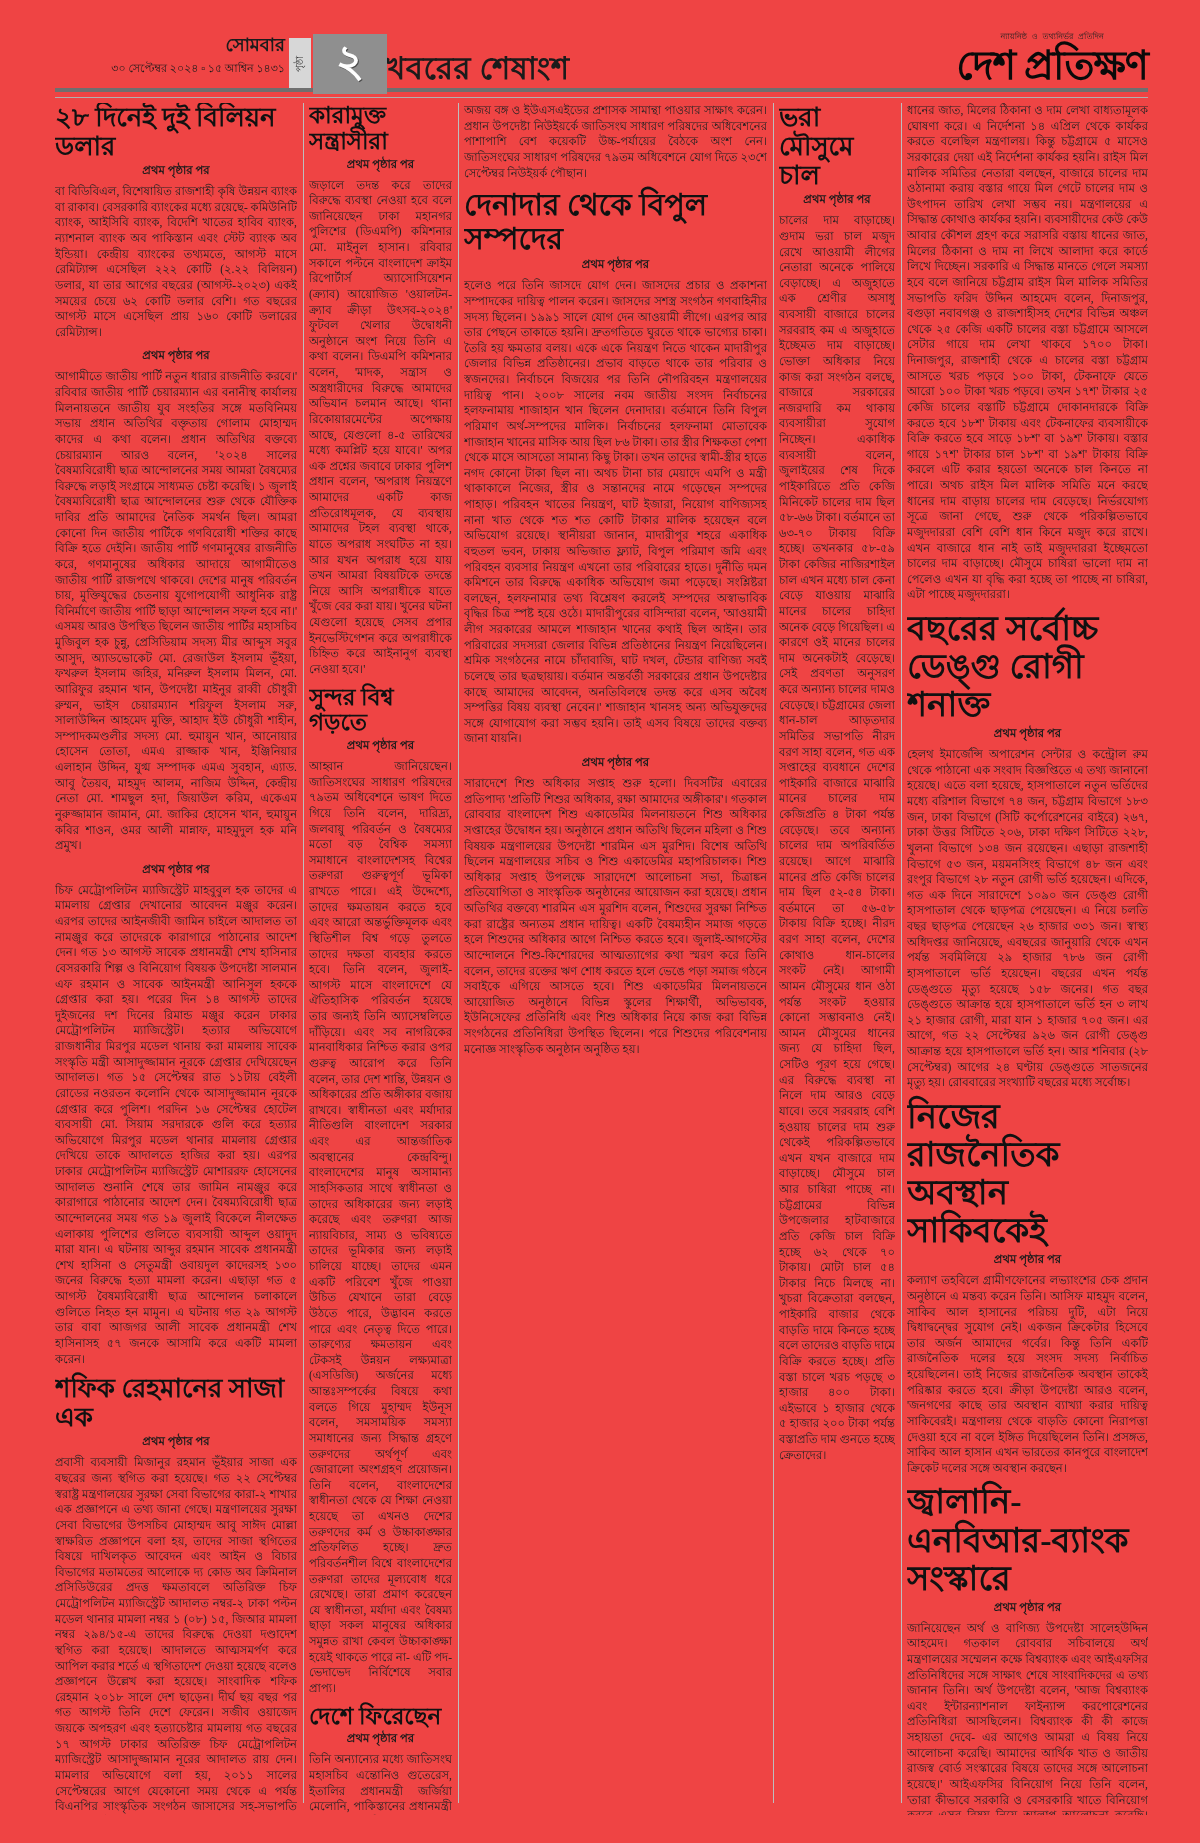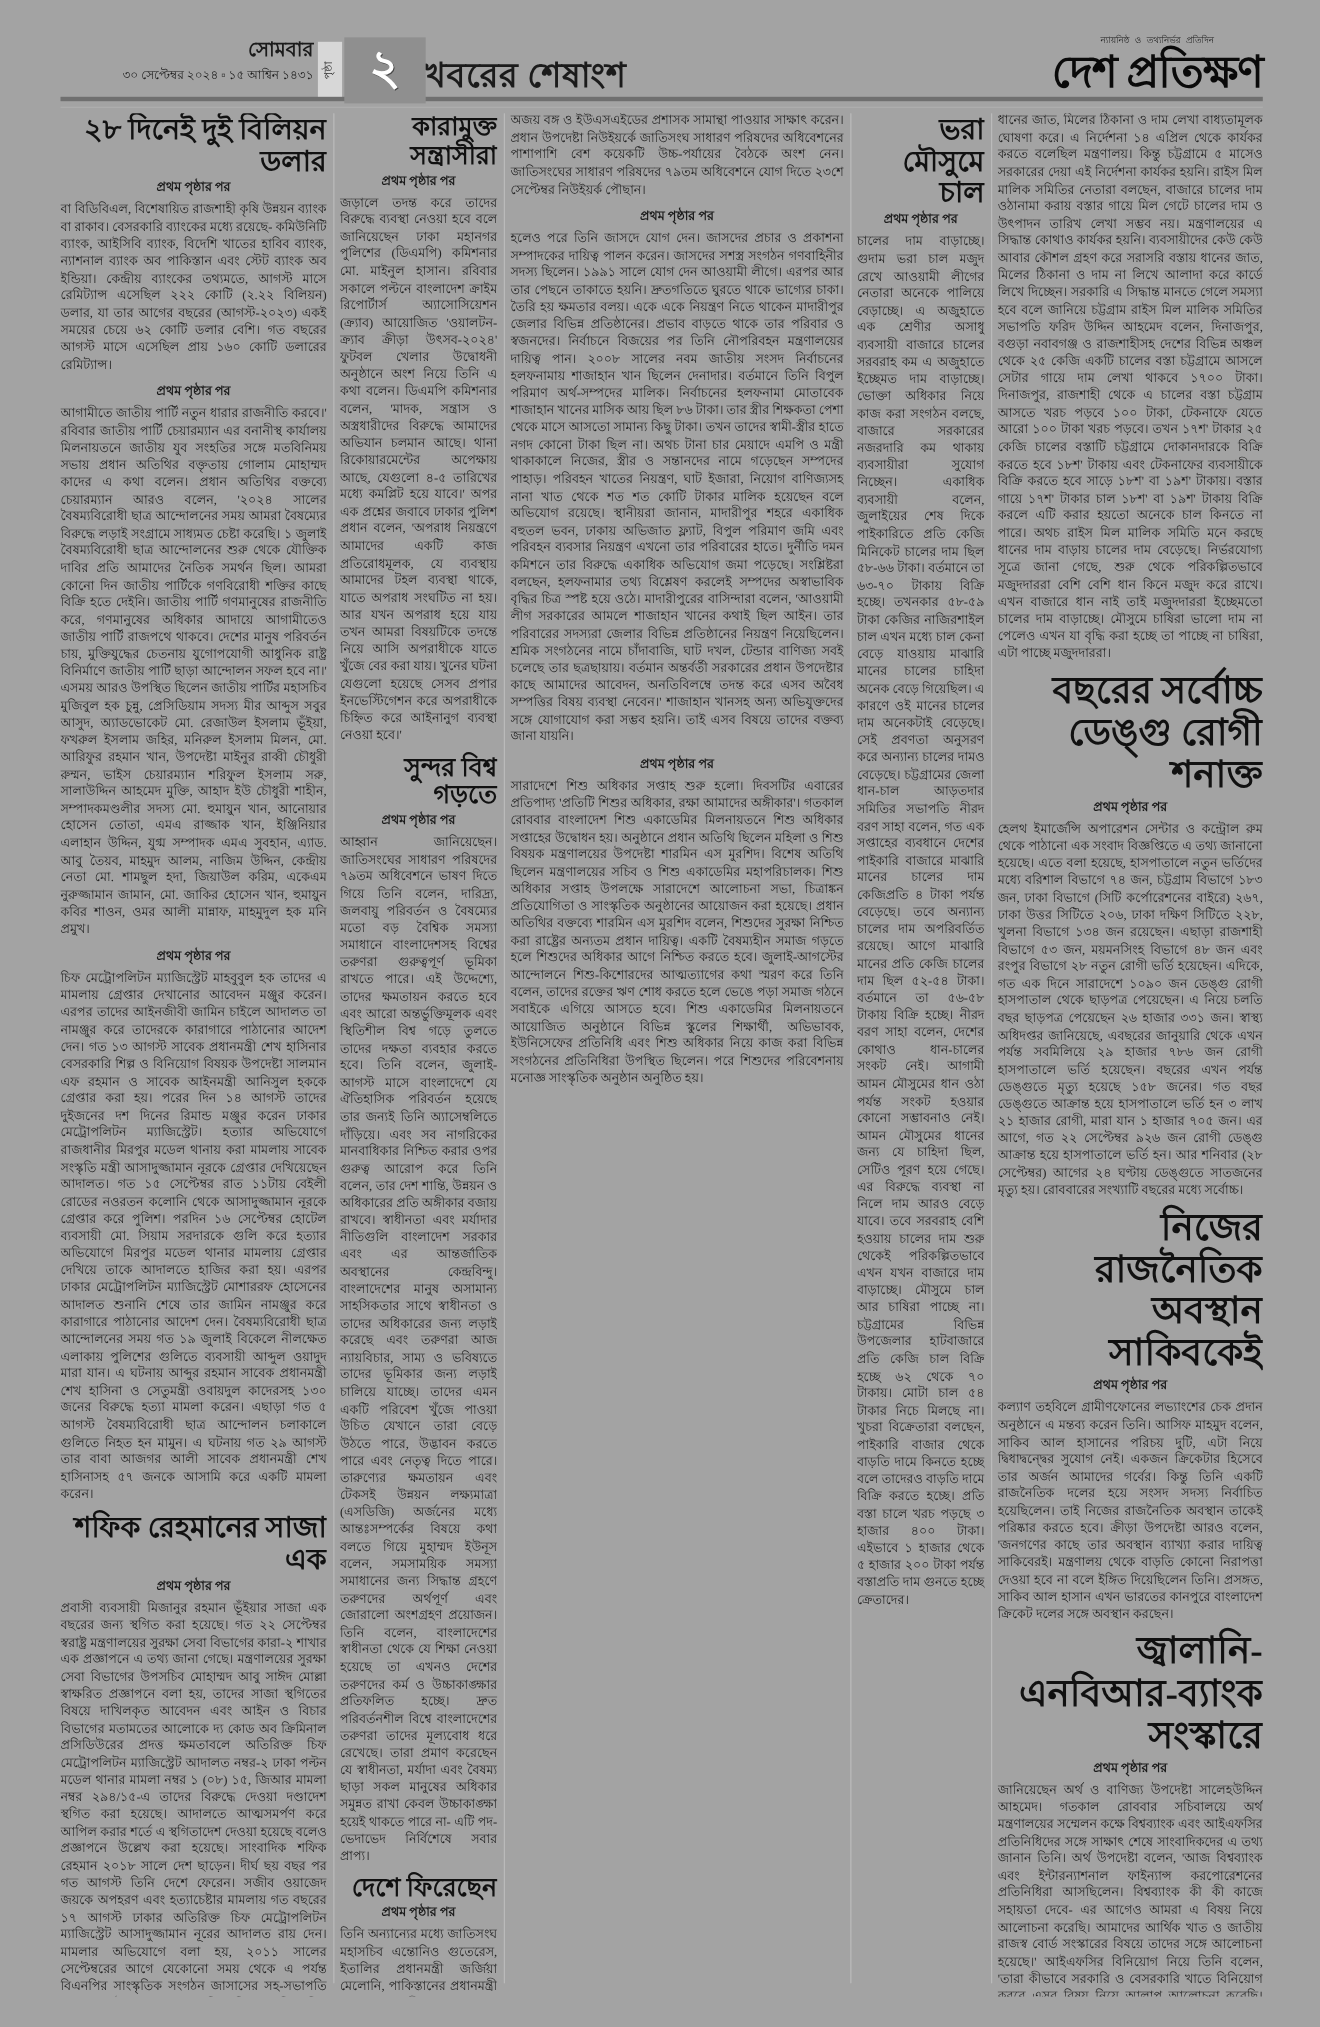--- a/index.html
+++ b/index.html
@@ -1,19 +1,19 @@
 <!DOCTYPE html>
 <html><head>
 <meta charset="utf-8">
 <style>
   * { margin:0; padding:0; box-sizing:border-box; }
   html,body { background:#e8e8e8; }
   .page {
     position:relative; width:1200px; height:1843px; margin:0 auto;
-    background:#a3a3a3; color:#1b1b1b; overflow:hidden;
+    background:#ef4444; color:#1b1b1b; overflow:hidden;
     font-family:"Liberation Serif","DejaVu Serif",serif;
   }
   
   .hdr-date { position:absolute; left:55px; top:36px; width:230px; text-align:right; }
   .hdr-day  { font-size:18px; font-weight:bold; line-height:1.1; }
   .hdr-dateline { font-size:11px; margin-top:4px; white-space:nowrap; }
   .pg-label {
     position:absolute; left:289px; top:38px; width:22px; height:52px;
     background:#d7d7d7; display:flex; align-items:center; justify-content:center;
     font-size:10px; writing-mode:vertical-rl; transform:rotate(180deg); color:#333;
@@ -26,21 +26,21 @@
   .section-title { position:absolute; left:385px; top:44px; font-size:31px; font-weight:bold; letter-spacing:0.5px; }
   .masthead { position:absolute; right:52px; top:30px; text-align:right; }
   .masthead-tagline { font-size:8px; color:#222; margin-bottom:1px; text-align:center;font-family:Liberation Mono, monospace; }
   .masthead-logo { font-size:40px; font-weight:bold; letter-spacing:-1px; line-height:1.1; color:#0a0a0a; }
   .rule-thick { position:absolute; left:55px; right:52px; top:88px; height:4px; background:#6f6f6f; }
   .rule-thin  { position:absolute; left:55px; right:52px; top:97px; height:1px; background:#b0b0b0; }
   
   .col { position:absolute; top:103px; height:1712px; overflow:hidden; }
   .vsep { position:absolute; top:103px; height:1700px; width:1px; background:#bdbdbd; }
   article { margin-bottom:7px; }
-  h2 { text-align:right; font-weight:bold; line-height:1.12; margin-bottom:1px; color:#111; }
+  h2 { text-align:left; font-weight:bold; line-height:1.12; margin-bottom:1px; color:#111; }
   .h-c1 { font-size:26px; }
   .h-c2 { font-size:23px; }
   .h-mid{ font-size:30px; }
   .h-c4a{ font-size:26px; }
   .h-c4b{ font-size:34px; }
   .continued { text-align:center; font-size:11.5px; font-weight:bold; margin-bottom:3px; }
   .body-text { font-size:11.5px; line-height:1.36; text-align:justify; color:#222;
                font-family:"Liberation Serif","DejaVu Serif",serif; }
   .intro { margin-bottom:7px; }
 </style>
@@ -104,20 +104,21 @@
     <article>
       <h2 class="h-c2">দেশে ফিরেছেন</h2>
       <div class="continued">প্রথম পৃষ্ঠার পর</div>
       <p class="body-text">তিনি অন্যান্যের মধ্যে জাতিসংঘ মহাসচিব এন্তোনিও গুতেরেস, ইতালির প্রধানমন্ত্রী জর্জিয়া মেলোনি, পাকিস্তানের প্রধানমন্ত্রী শেহবাজ শরীফ, নেপালের প্রধানমন্ত্রী কে পি শর্মা ওলি এবং নেদারল্যান্ডস'র প্রধানমন্ত্রী ডিক শুফের সাথে দ্বিপাক্ষিক বৈঠক করেন। নিউইয়র্ক অবস্থানকালে প্রধান উপদেষ্টার সঙ্গে অন্যান্যের মধ্যে চীনের পররাষ্ট্রমন্ত্রী ওয়াং ই, ইউরোপীয় কমিশনের প্রেসিডেন্ট উরসুলা ভন ডের লেয়েন, জাতিসংঘের মানবাধিকার হাইকমিশনার ভলকার তুর্ক, মার্কিন পররাষ্ট্র মন্ত্রী অ্যান্টনি জে ব্লিঙ্কেন, জাতিসংঘের হাইকমিশনারের শরণার্থী বিষয়ক কমিশনার ফিলিপ্পো গ্র্যান্ডি, বিশ্বব্যাংক গ্রুপের প্রেসিডেন্ট</p>
     </article>
   </div>
 
   <div class="col" style="left:464px;width:303px">
     <p class="body-text intro">অজয় বঙ্গ ও ইউএসএইডের প্রশাসক সামান্থা পাওয়ার সাক্ষাৎ করেন। প্রধান উপদেষ্টা নিউইয়র্কে জাতিসংঘ সাধারণ পরিষদের অধিবেশনের পাশাপাশি বেশ কয়েকটি উচ্চ-পর্যায়ের বৈঠকে অংশ নেন। জাতিসংঘের সাধারণ পরিষদের ৭৯তম অধিবেশনে যোগ দিতে ২৩শে সেপ্টেম্বর নিউইয়র্ক পৌছান।</p>
     <article>
+      <h2 class="h-mid">দেনাদার থেকে বিপুল সম্পদের</h2>
       <div class="continued">প্রথম পৃষ্ঠার পর</div>
       <p class="body-text">হলেও পরে তিনি জাসদে যোগ দেন। জাসদের প্রচার ও প্রকাশনা সম্পাদকের দায়িত্ব পালন করেন। জাসদের সশস্ত্র সংগঠন গণবাহিনীর সদস্য ছিলেন। ১৯৯১ সালে যোগ দেন আওয়ামী লীগে। এরপর আর তার পেছনে তাকাতে হয়নি। দ্রুতগতিতে ঘুরতে থাকে ভাগ্যের চাকা। তৈরি হয় ক্ষমতার বলয়। একে একে নিয়ন্ত্রণ নিতে থাকেন মাদারীপুর জেলার বিভিন্ন প্রতিষ্ঠানের। প্রভাব বাড়তে থাকে তার পরিবার ও স্বজনদের। নির্বাচনে বিজয়ের পর তিনি নৌপরিবহন মন্ত্রণালয়ের দায়িত্ব পান। ২০০৮ সালের নবম জাতীয় সংসদ নির্বাচনের হলফনামায় শাজাহান খান ছিলেন দেনাদার। বর্তমানে তিনি বিপুল পরিমাণ অর্থ-সম্পদের মালিক। নির্বাচনের হলফনামা মোতাবেক শাজাহান খানের মাসিক আয় ছিল ৮৬ টাকা। তার স্ত্রীর শিক্ষকতা পেশা থেকে মাসে আসতো সামান্য কিছু টাকা। তখন তাদের স্বামী-স্ত্রীর হাতে নগদ কোনো টাকা ছিল না। অথচ টানা চার মেয়াদে এমপি ও মন্ত্রী থাকাকালে নিজের, স্ত্রীর ও সন্তানদের নামে গড়েছেন সম্পদের পাহাড়। পরিবহন খাতের নিয়ন্ত্রণ, ঘাট ইজারা, নিয়োগ বাণিজ্যসহ নানা খাত থেকে শত শত কোটি টাকার মালিক হয়েছেন বলে অভিযোগ রয়েছে। স্থানীয়রা জানান, মাদারীপুর শহরে একাধিক বহুতল ভবন, ঢাকায় অভিজাত ফ্ল্যাট, বিপুল পরিমাণ জমি এবং পরিবহন ব্যবসার নিয়ন্ত্রণ এখনো তার পরিবারের হাতে। দুর্নীতি দমন কমিশনে তার বিরুদ্ধে একাধিক অভিযোগ জমা পড়েছে। সংশ্লিষ্টরা বলছেন, হলফনামার তথ্য বিশ্লেষণ করলেই সম্পদের অস্বাভাবিক বৃদ্ধির চিত্র স্পষ্ট হয়ে ওঠে। মাদারীপুরের বাসিন্দারা বলেন, 'আওয়ামী লীগ সরকারের আমলে শাজাহান খানের কথাই ছিল আইন। তার পরিবারের সদস্যরা জেলার বিভিন্ন প্রতিষ্ঠানের নিয়ন্ত্রণ নিয়েছিলেন। শ্রমিক সংগঠনের নামে চাঁদাবাজি, ঘাট দখল, টেন্ডার বাণিজ্য সবই চলেছে তার ছত্রছায়ায়। বর্তমান অন্তর্বর্তী সরকারের প্রধান উপদেষ্টার কাছে আমাদের আবেদন, অনতিবিলম্বে তদন্ত করে এসব অবৈধ সম্পত্তির বিষয় ব্যবস্থা নেবেন।' শাজাহান খানসহ অন্য অভিযুক্তদের সঙ্গে যোগাযোগ করা সম্ভব হয়নি। তাই এসব বিষয়ে তাদের বক্তব্য জানা যায়নি।</p>
     </article>
     <article>
       <div class="continued">প্রথম পৃষ্ঠার পর</div>
       <p class="body-text">সারাদেশে শিশু অধিকার সপ্তাহ শুরু হলো। দিবসটির এবারের প্রতিপাদ্য 'প্রতিটি শিশুর অধিকার, রক্ষা আমাদের অঙ্গীকার'। গতকাল রোববার বাংলাদেশ শিশু একাডেমির মিলনায়তনে শিশু অধিকার সপ্তাহের উদ্বোধন হয়। অনুষ্ঠানে প্রধান অতিথি ছিলেন মহিলা ও শিশু বিষয়ক মন্ত্রণালয়ের উপদেষ্টা শারমিন এস মুরশিদ। বিশেষ অতিথি ছিলেন মন্ত্রণালয়ের সচিব ও শিশু একাডেমির মহাপরিচালক। শিশু অধিকার সপ্তাহ উপলক্ষে সারাদেশে আলোচনা সভা, চিত্রাঙ্কন প্রতিযোগিতা ও সাংস্কৃতিক অনুষ্ঠানের আয়োজন করা হয়েছে। প্রধান অতিথির বক্তব্যে শারমিন এস মুরশিদ বলেন, শিশুদের সুরক্ষা নিশ্চিত করা রাষ্ট্রের অন্যতম প্রধান দায়িত্ব। একটি বৈষম্যহীন সমাজ গড়তে হলে শিশুদের অধিকার আগে নিশ্চিত করতে হবে। জুলাই-আগস্টের আন্দোলনে শিশু-কিশোরদের আত্মত্যাগের কথা স্মরণ করে তিনি বলেন, তাদের রক্তের ঋণ শোধ করতে হলে ভেঙে পড়া সমাজ গঠনে সবাইকে এগিয়ে আসতে হবে। শিশু একাডেমির মিলনায়তনে আয়োজিত অনুষ্ঠানে বিভিন্ন স্কুলের শিক্ষার্থী, অভিভাবক, ইউনিসেফের প্রতিনিধি এবং শিশু অধিকার নিয়ে কাজ করা বিভিন্ন সংগঠনের প্রতিনিধিরা উপস্থিত ছিলেন। পরে শিশুদের পরিবেশনায় মনোজ্ঞ সাংস্কৃতিক অনুষ্ঠান অনুষ্ঠিত হয়।</p>
     </article>
   </div>
 
   <div class="col" style="left:779px;width:116px">

